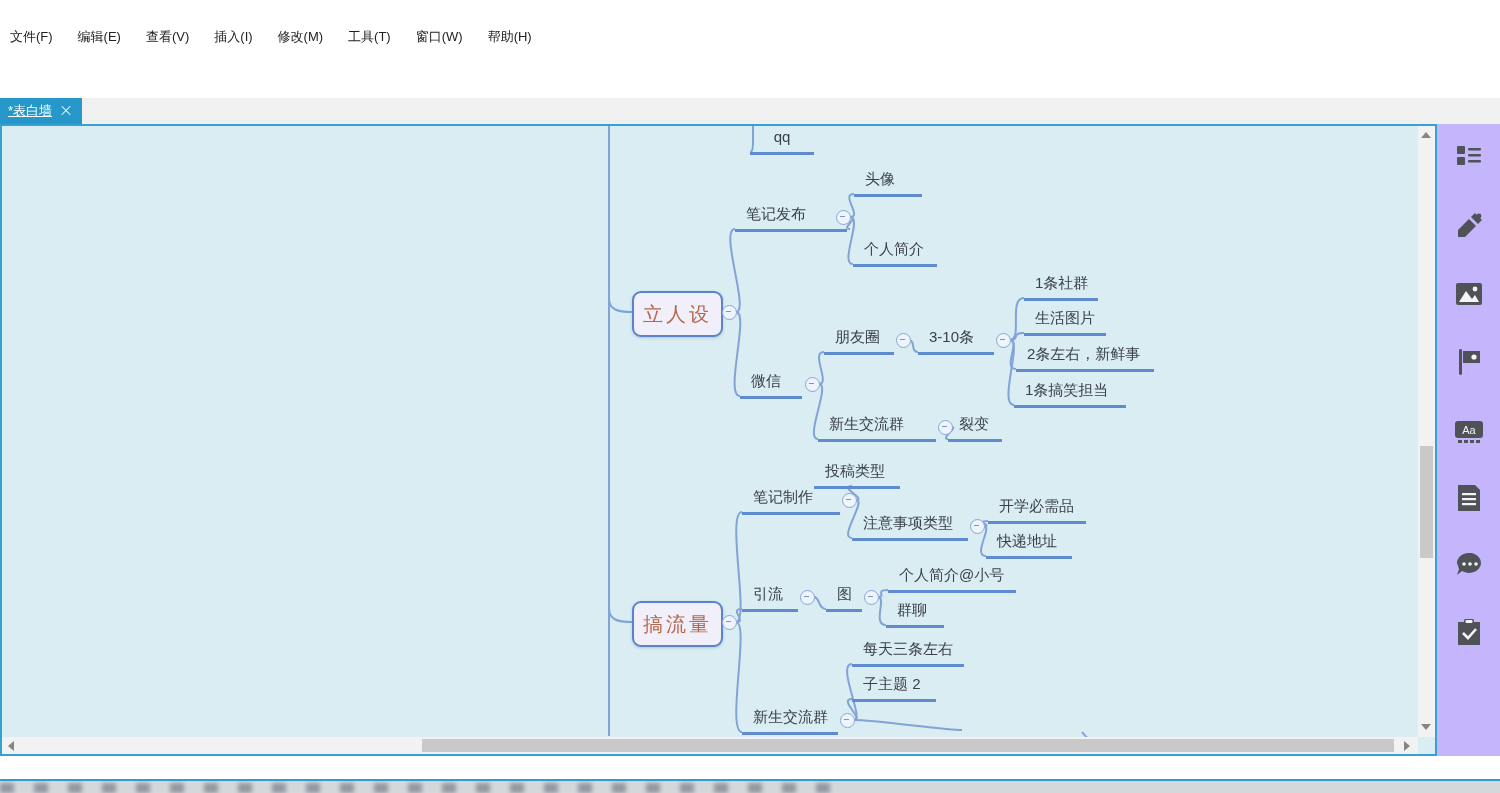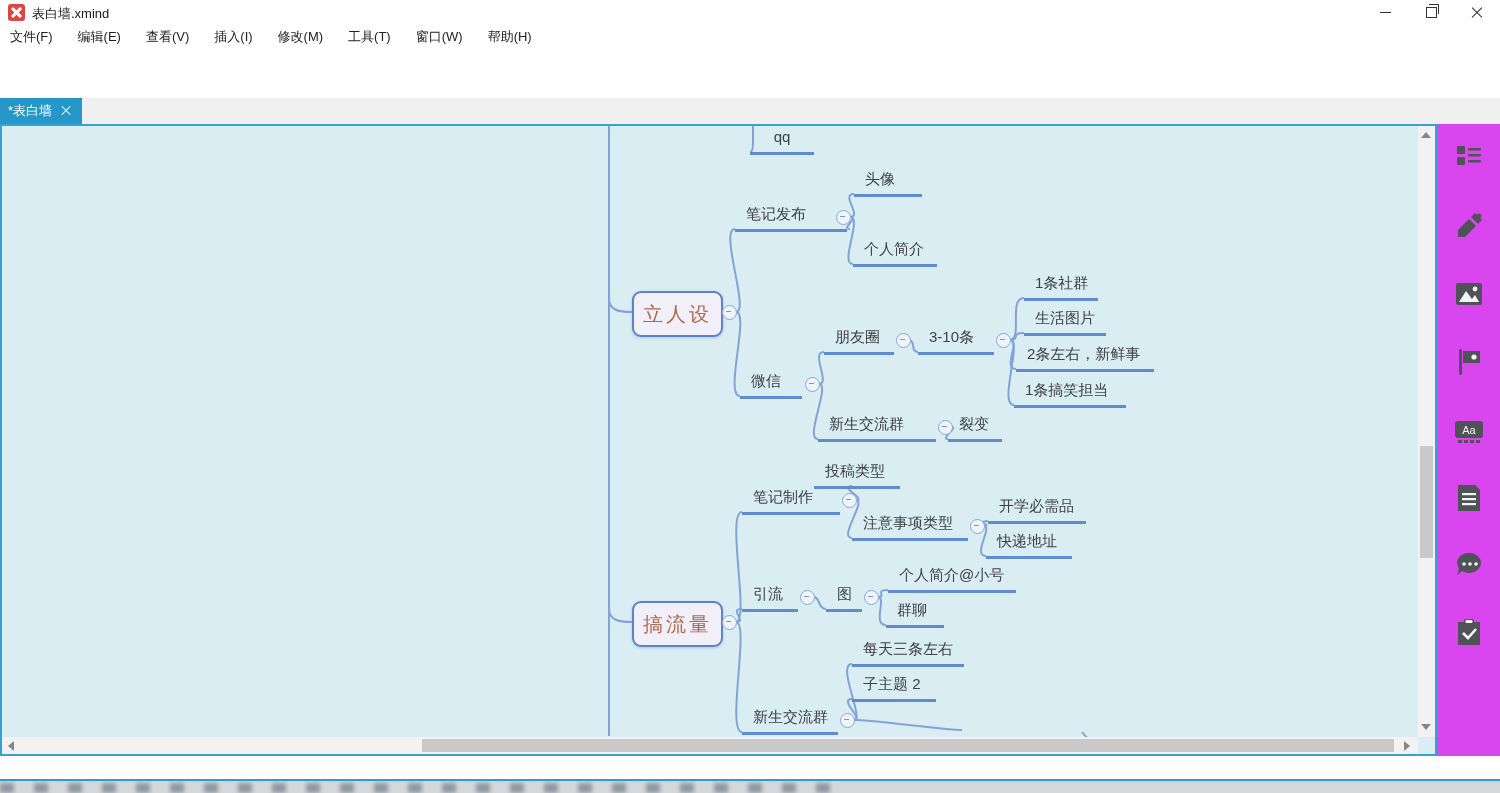--- a/index.html
+++ b/index.html
@@ -24,21 +24,21 @@
   .menu-item{font-size:13px;color:#222;cursor:default;}
   
   .toolbar{position:absolute;left:0;top:48px;width:1500px;height:50px;background:#fff;}
   .tb{position:absolute;top:57px;width:32px;height:32px;display:flex;align-items:center;justify-content:center;}
   .tb svg{display:block;}
   .tb-div{position:absolute;top:58px;width:0;height:30px;border-left:1px solid #dcdcdc;}
   .caret{position:absolute;width:0;height:0;border-left:4px solid transparent;border-right:4px solid transparent;border-top:5px solid #444;}
   .dots{color:#2f7fd6;font-size:18px;letter-spacing:2px;font-weight:bold;line-height:10px;}
   
   .tabbar{position:absolute;left:0;top:98px;width:1500px;height:26px;background:#f0f0f0;}
-  .doc-tab{position:absolute;left:0;top:0;height:26px;width:82px;background:#2597c8;color:#fff;display:flex;align-items:center;padding-left:8px;box-sizing:border-box;}
+  .doc-tab{position:absolute;left:0;top:0;height:26px;width:82px;background:#2597c8;color:#fff;display:flex;align-items:center;padding-left:8px;box-sizing:border-box;text-decoration:underline;}
   .doc-tab .lbl{font-size:13px;}
   .tab-close{position:relative;width:10px;height:10px;margin-left:9px;}
   .tab-close:before,.tab-close:after{content:"";position:absolute;left:-1px;top:4px;width:12px;border-top:1.6px solid #fff;}
   .tab-close:before{transform:rotate(45deg);} .tab-close:after{transform:rotate(-45deg);}
   
   .canvas{position:absolute;left:0;top:124px;width:1437px;height:632px;background:#d9edf2;border:2px solid #35a2d4;box-sizing:border-box;overflow:hidden;}
   .mnode{position:absolute;height:19px;line-height:17px;font-size:15px;color:#3c4248;white-space:pre;
          padding:0 0 5px 0;text-indent:11px;border-bottom:3px solid #5f8bd0;}
   .mnode.center{text-indent:0;text-align:center;}
   .mbox{position:absolute;border:2px solid #5c83c9;border-radius:9px;background:#f1effa;color:#b5694c;
@@ -51,21 +51,21 @@
   .vscroll{position:absolute;right:0;top:0;width:17px;height:611px;background:#f2f2f2;}
   .vthumb{position:absolute;left:2px;width:13px;background:#c9c9c9;}
   .hscroll{position:absolute;left:0;bottom:0;width:1416px;height:17px;background:#f2f2f2;}
   .hthumb{position:absolute;top:2px;height:13px;background:#c9c9c9;}
   .sarrow{position:absolute;width:0;height:0;}
   .up{border-left:5px solid transparent;border-right:5px solid transparent;border-bottom:6px solid #868686;}
   .down{border-left:5px solid transparent;border-right:5px solid transparent;border-top:6px solid #868686;}
   .left{border-top:5px solid transparent;border-bottom:5px solid transparent;border-right:6px solid #868686;}
   .right{border-top:5px solid transparent;border-bottom:5px solid transparent;border-left:6px solid #868686;}
   
-  .sidepanel{position:absolute;left:1437px;top:124px;width:63px;height:632px;background:#d946ef;}
+  .sidepanel{position:absolute;left:1437px;top:124px;width:63px;height:632px;background:#c4b5fd;}
   .side-icon{position:absolute;left:18px;width:28px;height:28px;display:flex;align-items:center;justify-content:center;}
   
   .statusbar{position:absolute;left:0;top:756px;width:1500px;height:25px;background:#fbfbfb;border-top:1px solid #c4c4c4;box-sizing:border-box;}
   .sheet-tab{position:absolute;left:2px;top:0px;height:24px;min-width:46px;background:#fff;border:1px solid #b9b9b9;border-top:none;
              display:flex;align-items:center;justify-content:center;font-size:13px;color:#222;padding:0 6px;box-sizing:border-box;}
   .sheet-rest{position:absolute;left:49px;top:0px;right:1px;height:24px;background:#fff;border:1px solid #cfcfcf;border-top:none;box-sizing:border-box;}
   .status-right{position:absolute;right:8px;top:0;height:24px;display:flex;align-items:center;gap:10px;z-index:2;background:#fff;padding-left:8px;}
   .sdiv{width:0;height:16px;border-left:1px solid #cfcfcf;}
   .zoombtn{position:relative;width:15px;height:15px;border:1.4px solid #555;border-radius:50%;box-sizing:border-box;}
   .zoombtn.minus:after{content:"";position:absolute;left:3px;top:5.2px;width:6px;border-top:1.6px solid #555;}
@@ -77,38 +77,20 @@
   .accent-line{position:absolute;left:0;top:779px;width:1500px;height:2px;background:#2b9cd8;}
   .bottom-sliver{position:absolute;left:0;top:781px;width:1500px;height:12px;background:#d5d8da;overflow:hidden;}
   .bottom-sliver .smudge{position:absolute;left:0;top:2px;width:840px;height:10px;filter:blur(2px);
       background:repeating-linear-gradient(90deg,rgba(90,100,115,.55) 0 14px,rgba(200,205,210,0) 14px 34px);}
 </style>
 </head>
 <body>
 
 <div id="app">
 
-  <div class="titlebar">
-    <div class="app-logo">
-        <i class="a"></i>
-        <i class="b"></i>
-      </div>
-    <div class="title-text">表白墙.xmind</div>
-    <div class="wincontrols">
-      <div class="winbtn">
-          <span class="min-glyph"></span>
-        </div>
-      <div class="winbtn">
-          <span class="restore-glyph"></span>
-        </div>
-      <div class="winbtn">
-          <span class="close-glyph"></span>
-        </div>
-    </div>
-  </div>
 
   <div class="menubar">
     <span class="menu-item">文件(F)</span>
     <span class="menu-item">编辑(E)</span>
     <span class="menu-item">查看(V)</span>
     <span class="menu-item">插入(I)</span>
     <span class="menu-item">修改(M)</span>
     <span class="menu-item">工具(T)</span>
     <span class="menu-item">窗口(W)</span>
     <span class="menu-item">帮助(H)</span>

